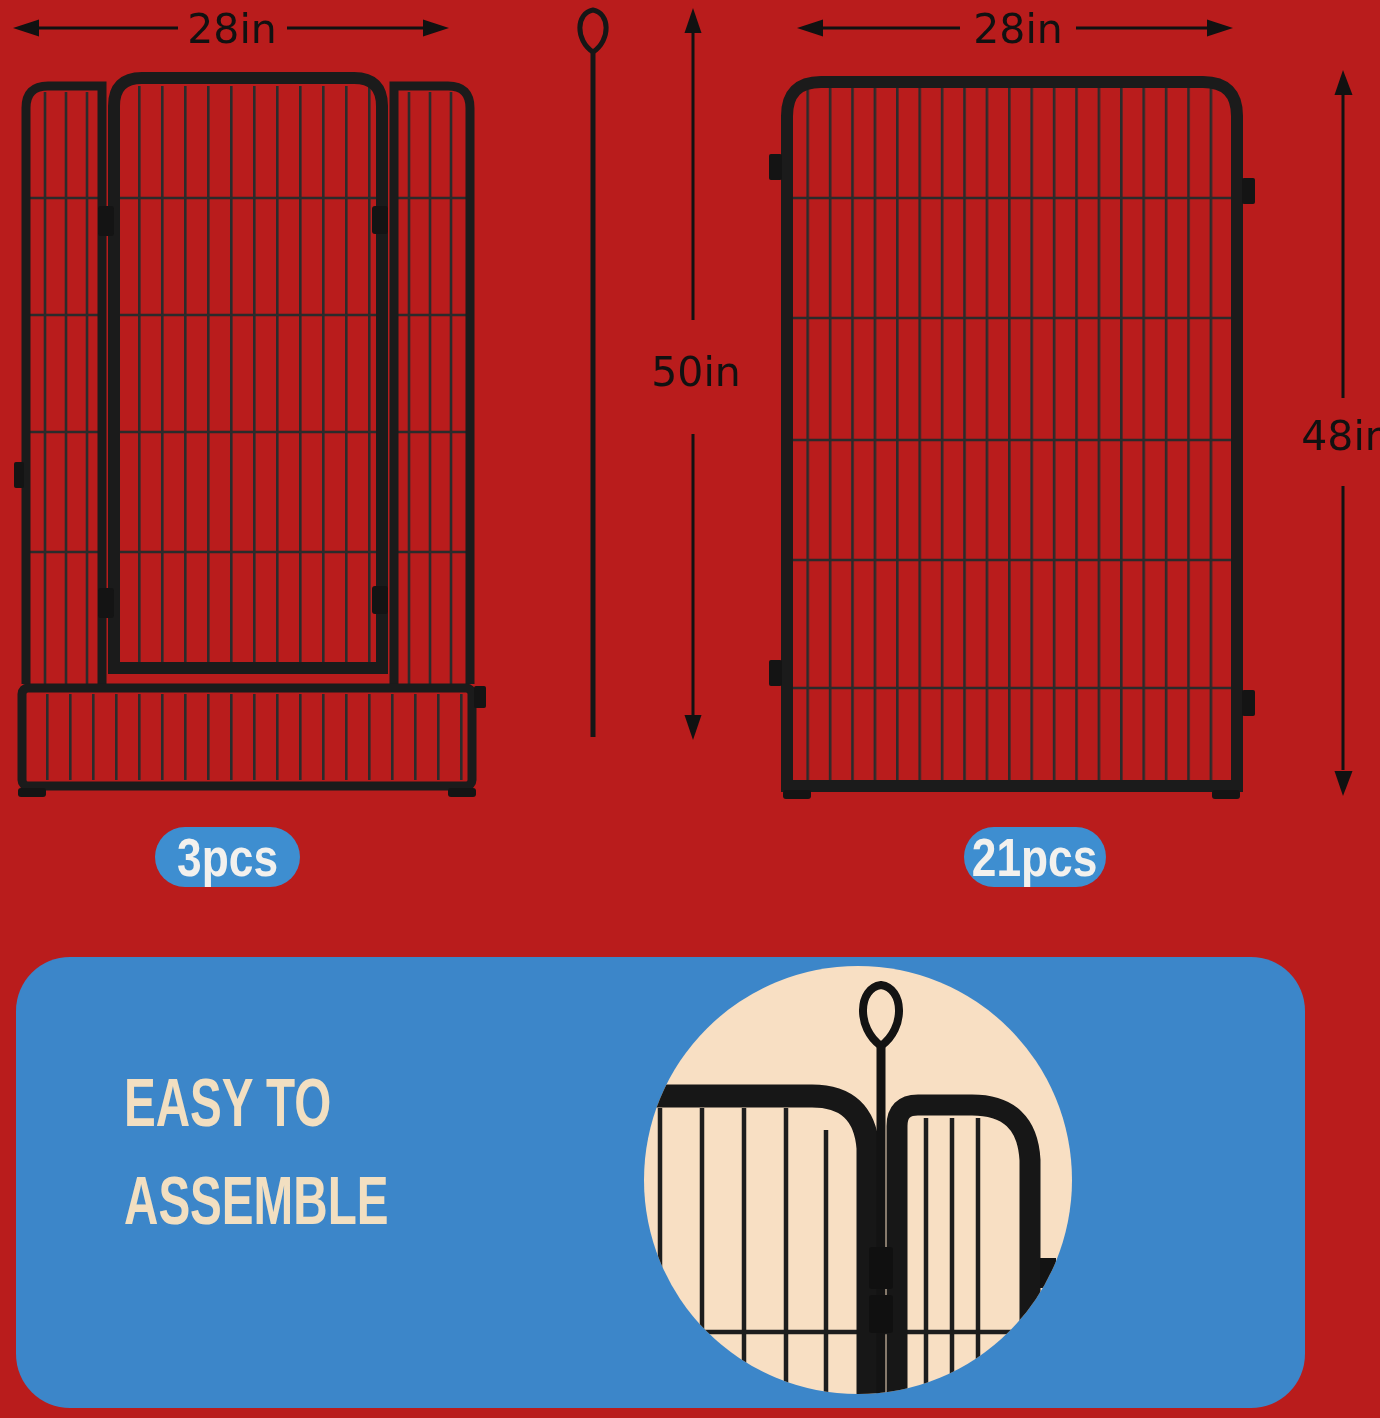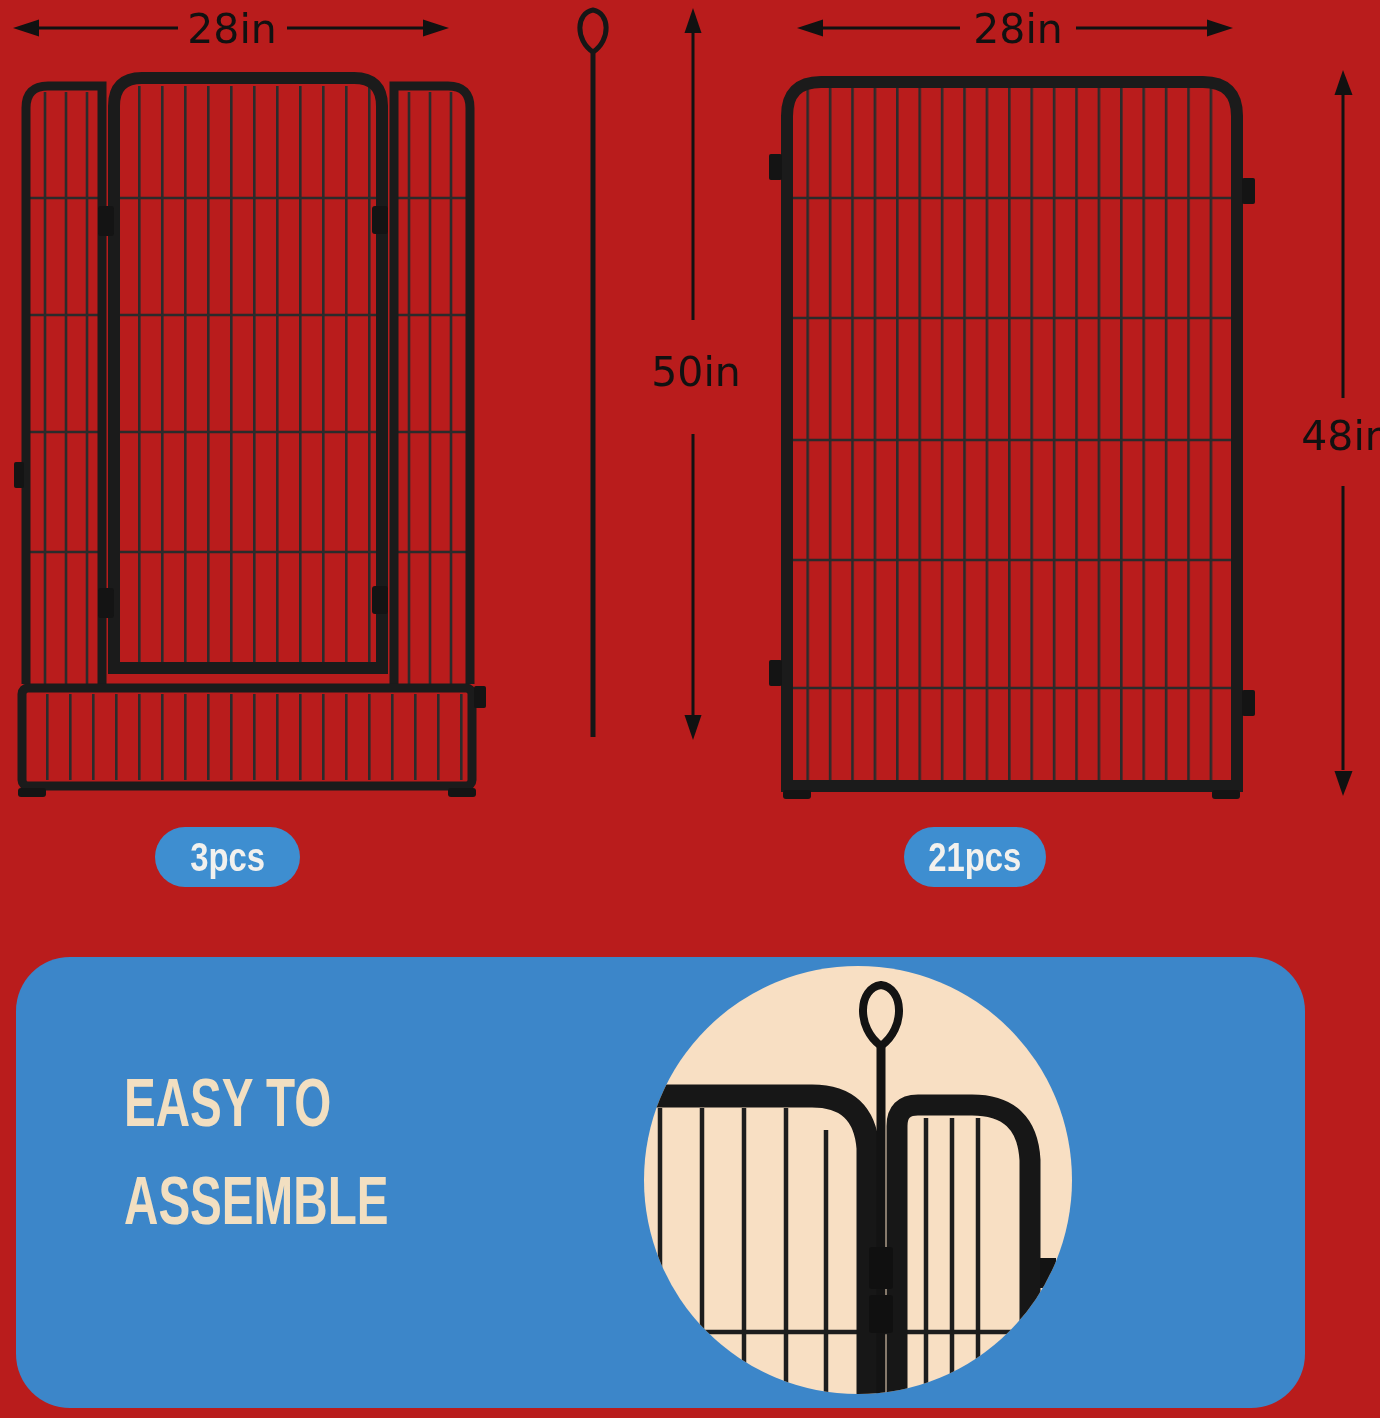--- a/index.html
+++ b/index.html
@@ -14,26 +14,26 @@
   .diagram{position:absolute;left:0;top:0;}
   
   .pill{
     position:absolute;
     height:60px;
     background:#3e8ed0;
     border-radius:30px;
     display:flex;align-items:center;justify-content:center;
     color:#f2f1ee;
     font-weight:700;
-    font-size:40px;
+    font-size:54px;
   }
   .pill span{display:inline-block;transform:scaleX(0.82);}
   .pill-door{left:155px;top:827px;width:145px;}
   .pill-stake{left:523px;top:827px;width:145px;}
-  .pill-plain{left:904px;top:827px;width:142px;}
+  .pill-plain{left:964px;top:827px;width:142px;}
   
   .banner{
     position:absolute;
     left:16px;top:957px;
     width:1289px;height:451px;
     background:#3c86c9;
     border-radius:54px;
   }
   .banner-line{
     position:absolute;

